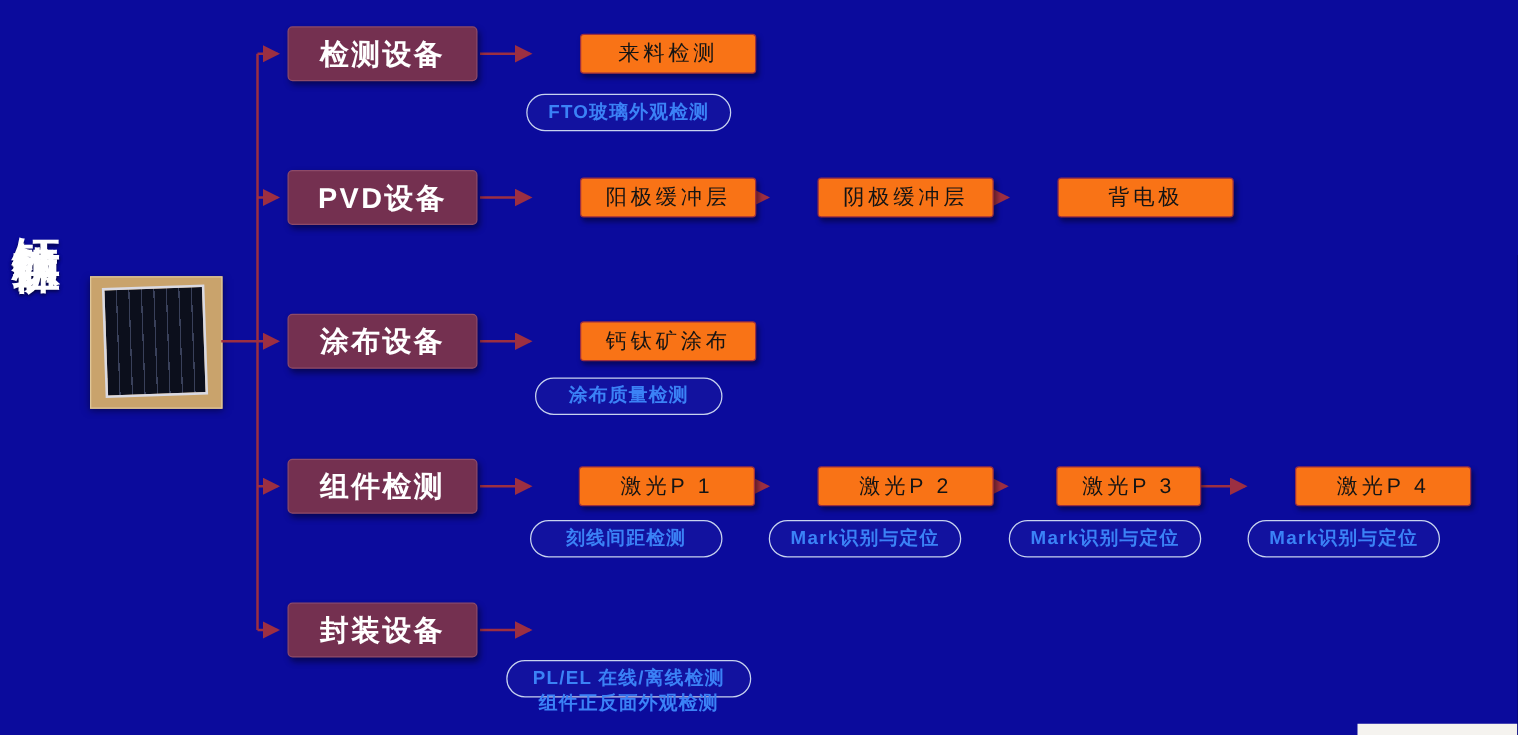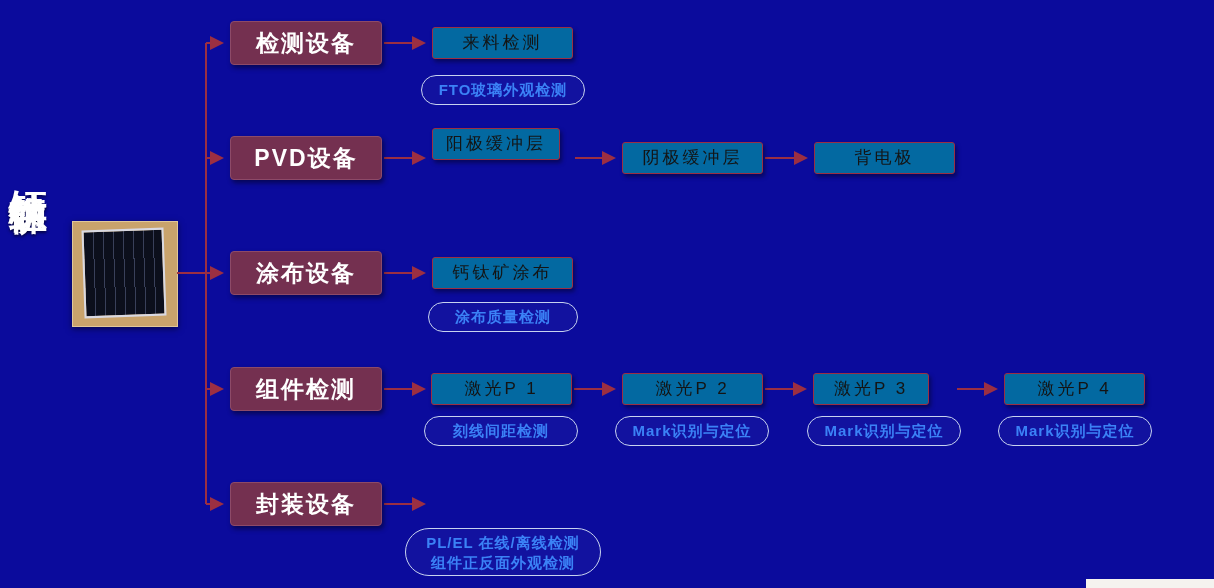--- a/index.html
+++ b/index.html
@@ -35,37 +35,38 @@
     box-sizing:border-box;
     background:#743050;
     border:1px solid #8d4a68;
     border-radius:4px;
     color:#ffffff;font-size:23px;font-weight:bold;letter-spacing:2px;
     text-align:center;line-height:42px;
     box-shadow:2px 3px 5px rgba(0,0,0,.45);
   }
   .proc{
     position:absolute;height:32px;box-sizing:border-box;
-    background:#0369a1;
+    background:#f97316;
     border:1px solid #9c2f42;
     border-radius:3px;
     color:#141414;font-size:17px;font-weight:500;letter-spacing:3px;
     text-align:center;line-height:30px;
     box-shadow:2px 3px 4px rgba(0,0,0,.4);
+    margin-left:32px;
   }
   .badge{
     position:absolute;height:30px;box-sizing:border-box;
     background:rgba(255,255,255,0.03);
     border:1px solid #c7d2ef;
     border-radius:16px;
     color:#3b82f6;font-size:15px;font-weight:bold;letter-spacing:1px;
     text-align:center;line-height:28px;
   }
   .badge-lg{
-    height:48px;border-radius:24px;
+    height:30px;border-radius:24px;
     line-height:20px;padding-top:4px;
   }
   .strip{
     position:absolute;left:1086px;top:579px;width:128px;height:9px;
     background:#f5f3ef;
   }
 </style>
 </head>
 <body>
 
@@ -105,21 +106,21 @@
       <path d="M765 389 H805" marker-end="url(#arr)"></path>
       <path d="M957 389 H996" marker-end="url(#arr)"></path>
     </g>
   </svg>
 
   <div class="cat" style="top:21px">检测设备</div>
   <div class="proc" style="left:432px;top:27px;width:141px">来料检测</div>
   <div class="badge" style="left:421px;top:75px;width:164px">FTO玻璃外观检测</div>
 
   <div class="cat" style="top:136px">PVD设备</div>
-  <div class="proc" style="left:432px;top:128px;width:128px">阳极缓冲层</div>
+  <div class="proc" style="left:432px;top:142px;width:141px">阳极缓冲层</div>
   <div class="proc" style="left:814px;top:142px;width:141px">背电极</div>
   <div class="proc" style="left:622px;top:142px;width:141px">阴极缓冲层</div>
 
   <div class="cat" style="top:251px">涂布设备</div>
   <div class="proc" style="left:432px;top:257px;width:141px">钙钛矿涂布</div>
   <div class="badge" style="left:428px;top:302px;width:150px">涂布质量检测</div>
 
   <div class="cat" style="top:367px">组件检测</div>
   <div class="proc" style="left:431px;top:373px;width:141px">激光P 1</div>
   <div class="proc" style="left:622px;top:373px;width:141px">激光P 2</div>

